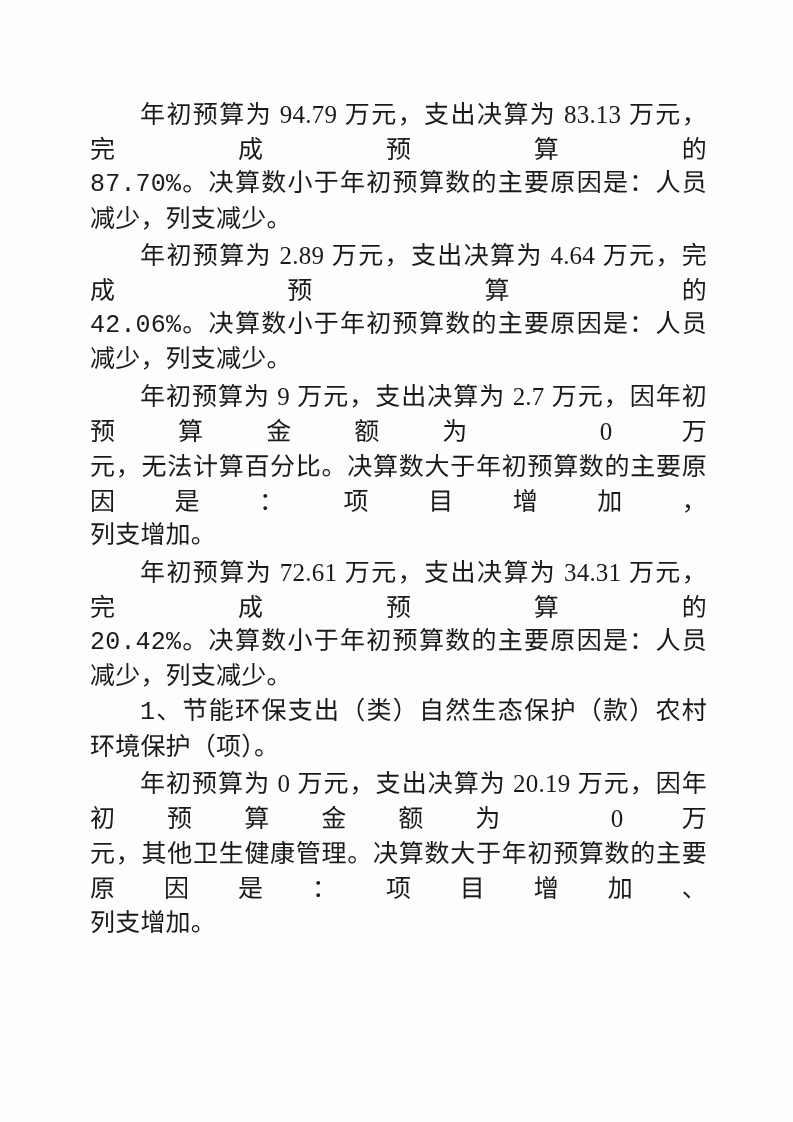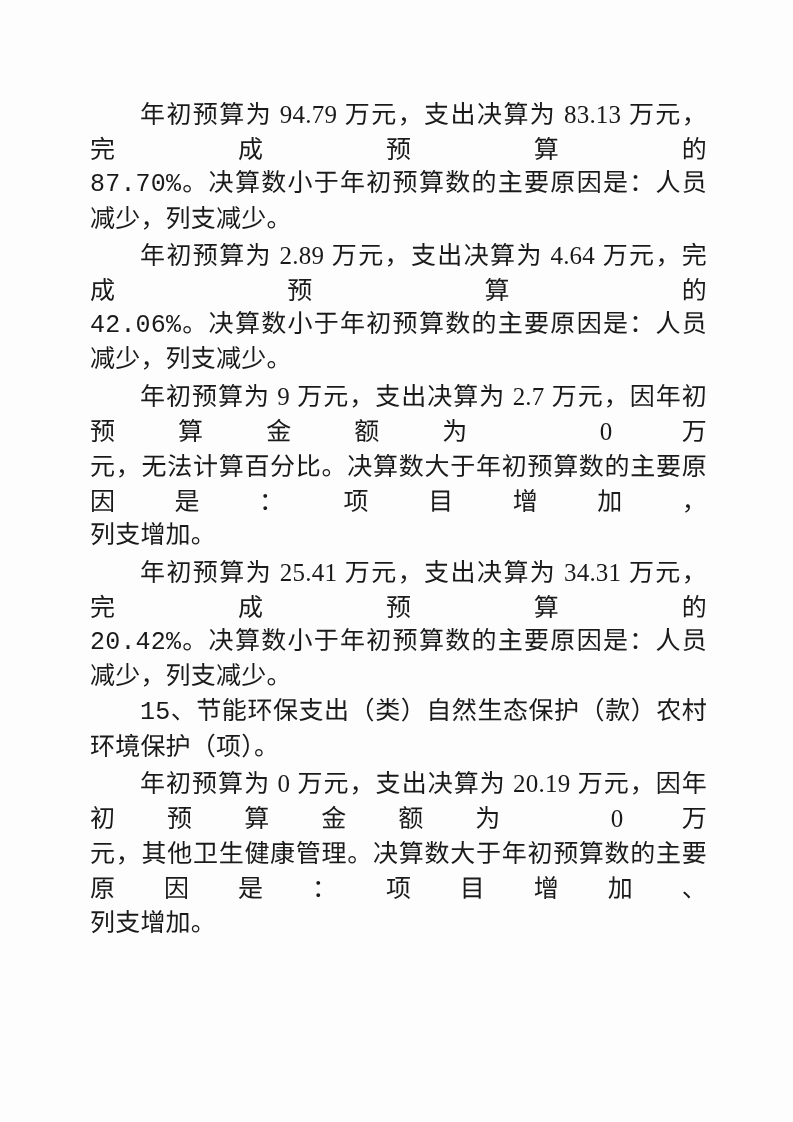--- a/index.html
+++ b/index.html
@@ -53,25 +53,25 @@
       <p class="para">
         <span class="line first">年初预算为 2.89 万元，支出决算为 4.64 万元，完成预算的</span>
         <span class="line last">42.06%。决算数小于年初预算数的主要原因是：人员减少，列支减少。</span>
       </p>
       <p class="para">
         <span class="line first">年初预算为 9 万元，支出决算为 2.7 万元，因年初预算金额为 0 万</span>
         <span class="line">元，无法计算百分比。决算数大于年初预算数的主要原因是：项目增加，</span>
         <span class="line last">列支增加。</span>
       </p>
       <p class="para">
-        <span class="line first">年初预算为 25.41 万元，支出决算为 34.31 万元，完成预算的</span>
+        <span class="line first">年初预算为 72.61 万元，支出决算为 34.31 万元，完成预算的</span>
         <span class="line last">20.42%。决算数小于年初预算数的主要原因是：人员减少，列支减少。</span>
       </p>
       <p class="para">
-        <span class="line first last">15、节能环保支出（类）自然生态保护（款）农村环境保护（项）。</span>
+        <span class="line first last">1、节能环保支出（类）自然生态保护（款）农村环境保护（项）。</span>
       </p>
       <p class="para">
         <span class="line first">年初预算为 0 万元，支出决算为 20.19 万元，因年初预算金额为 0 万</span>
         <span class="line">元，其他卫生健康管理。决算数大于年初预算数的主要原因是：项目增加、</span>
         <span class="line last">列支增加。</span>
       </p>
     </div>
 </div>
 
 </body></html>

